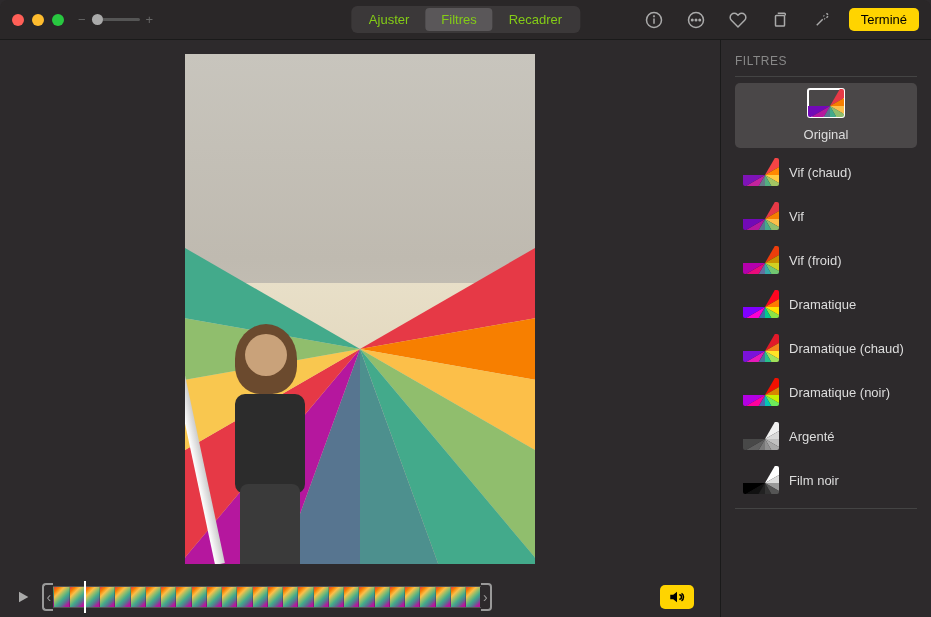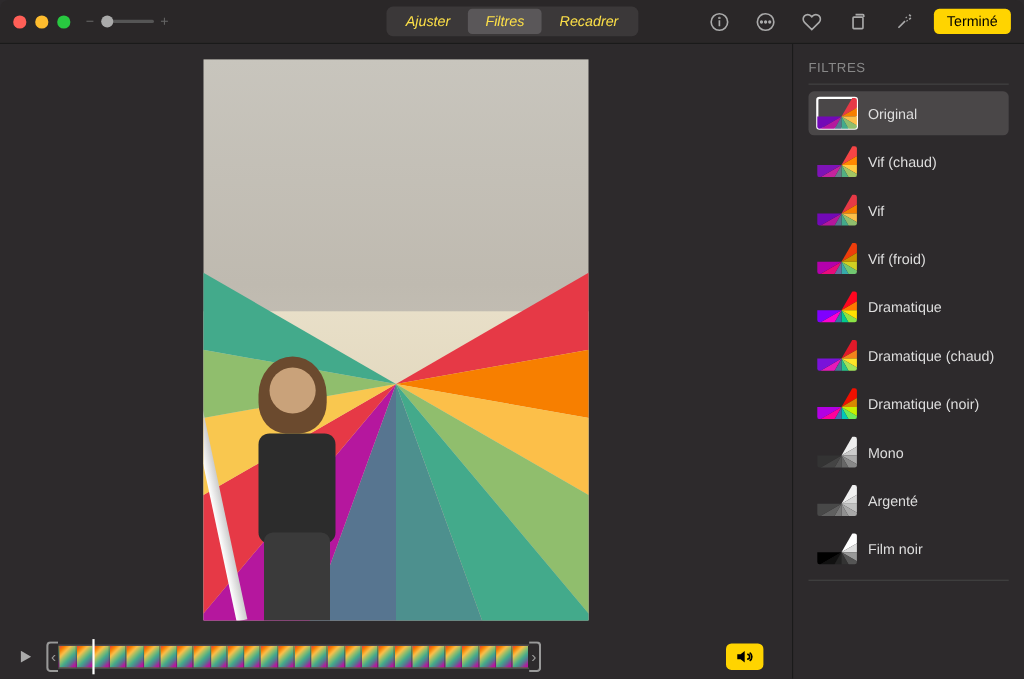--- a/index.html
+++ b/index.html
@@ -33,21 +33,21 @@
     .zoom-slider .thumb { position: absolute; left: 0; top: -4px; width: 11px; height: 11px; background: #aaa; border-radius: 50%; }
     .seg-control {
       position: absolute;
       left: 50%;
       transform: translateX(-50%);
       display: flex;
       background: #3b3839;
       border-radius: 6px;
       padding: 2px;
     }
-    .seg-btn { padding: 4px 16px; border-radius: 4px; color: #fde047; font-size: 13px; cursor: pointer; font-style: italic; }
+    .seg-btn { padding: 4px 16px; border-radius: 4px; color: #84cc16; font-size: 13px; cursor: pointer; }
     .seg-btn.active { background: #5a5759; }
     .right-controls { margin-left: auto; display: flex; align-items: center; gap: 12px; }
     .icon-btn { width: 30px; height: 22px; display: flex; align-items: center; justify-content: center; color: #aaa; cursor: pointer; }
     .icon-btn svg { width: 18px; height: 18px; }
     .done-btn {
       background: #ffd400;
       color: #000;
       padding: 4px 12px;
       border-radius: 5px;
       font-weight: 500;
@@ -90,21 +90,21 @@
     .frame { flex:1; background: linear-gradient(135deg,#e63946 0%, #f77f00 15%, #fcbf49 30%, #90be6d 45%, #43aa8b 60%, #577590 75%, #b5179e 90%); border-left:1px solid rgba(0,0,0,0.2);}
     .bracket { width:12px; height:28px; border:2px solid #999; color:#999; display:flex; align-items:center; justify-content:center; font-size:14px; }
     .bracket.left { border-right:none; border-radius: 4px 0 0 4px;}
     .bracket.right { border-left:none; border-radius: 0 4px 4px 0;}
     .playhead { position:absolute; left: 42px; top:-2px; bottom:-2px; width:2px; background:#fff; }
     .sound-btn { margin-left:auto; margin-right: 14px; width:34px; height:24px; background:#ffd400; border-radius:5px; display:flex; align-items:center; justify-content:center; color:#000; cursor:pointer;}
     .sidebar { width: 210px; padding: 14px 14px; overflow-y:auto; }
     .sidebar-header { font-size: 12px; letter-spacing: 0.5px; color: #888; margin-bottom: 8px; }
     .divider { height:1px; background:#444; margin: 4px 0 6px; }
     .filter-row { display:flex; align-items:center; gap:10px; padding: 6px 8px; border-radius:5px; cursor:pointer; margin-bottom: 4px;}
-    .filter-row.selected { background: #4a4748; }
+    .filter-row.selected { background: #4a4748; flex-direction: column; }
     .filter-thumb { width: 36px; height: 28px; border-radius: 2px; position:relative; overflow:hidden; flex-shrink:0; }
     .filter-row.selected .filter-thumb { outline: 2px solid #fff; outline-offset: -1px; }
     .mini-umbrella { position:absolute; inset:0; }
     .mw { position:absolute; left:60%; top:60%; width:40px; height:40px; transform-origin:0 0; }
     .mw1{background:#e63946;transform:rotate(-120deg) skewY(60deg);}
     .mw2{background:#f77f00;transform:rotate(-90deg) skewY(60deg);}
     .mw3{background:#fcbf49;transform:rotate(-60deg) skewY(60deg);}
     .mw4{background:#90be6d;transform:rotate(-30deg) skewY(60deg);}
     .mw5{background:#43aa8b;transform:rotate(0deg) skewY(60deg);}
     .mw6{background:#577590;transform:rotate(30deg) skewY(60deg);}
@@ -363,35 +363,20 @@
               <div class="mw mw4"></div>
               <div class="mw mw5"></div>
               <div class="mw mw6"></div>
               <div class="mw mw7"></div>
               <div class="mw mw8"></div>
             </div>
           </div>
           <span class="filter-label">Dramatique (noir)</span>
         </div>
         <div class="filter-row">
-          <div class="filter-thumb thumb-mono">
-            <div class="mini-umbrella">
-              <div class="mw mw1"></div>
-              <div class="mw mw2"></div>
-              <div class="mw mw3"></div>
-              <div class="mw mw4"></div>
-              <div class="mw mw5"></div>
-              <div class="mw mw6"></div>
-              <div class="mw mw7"></div>
-              <div class="mw mw8"></div>
-            </div>
-          </div>
-          <span class="filter-label">Mono</span>
-        </div>
-        <div class="filter-row">
           <div class="filter-thumb thumb-silver">
             <div class="mini-umbrella">
               <div class="mw mw1"></div>
               <div class="mw mw2"></div>
               <div class="mw mw3"></div>
               <div class="mw mw4"></div>
               <div class="mw mw5"></div>
               <div class="mw mw6"></div>
               <div class="mw mw7"></div>
               <div class="mw mw8"></div>

